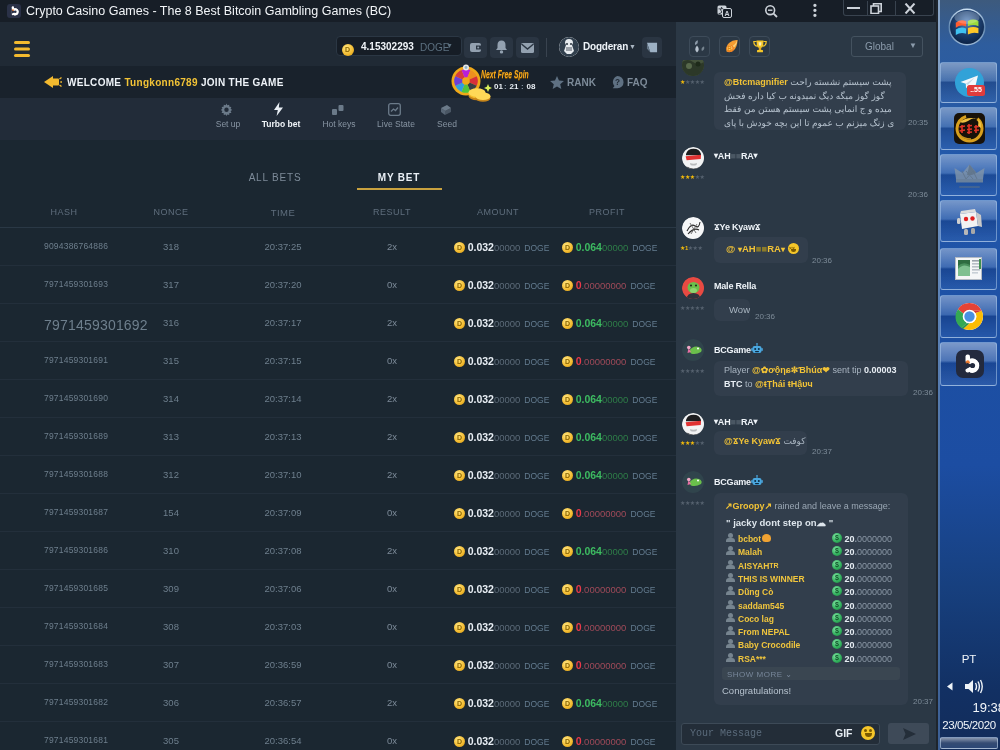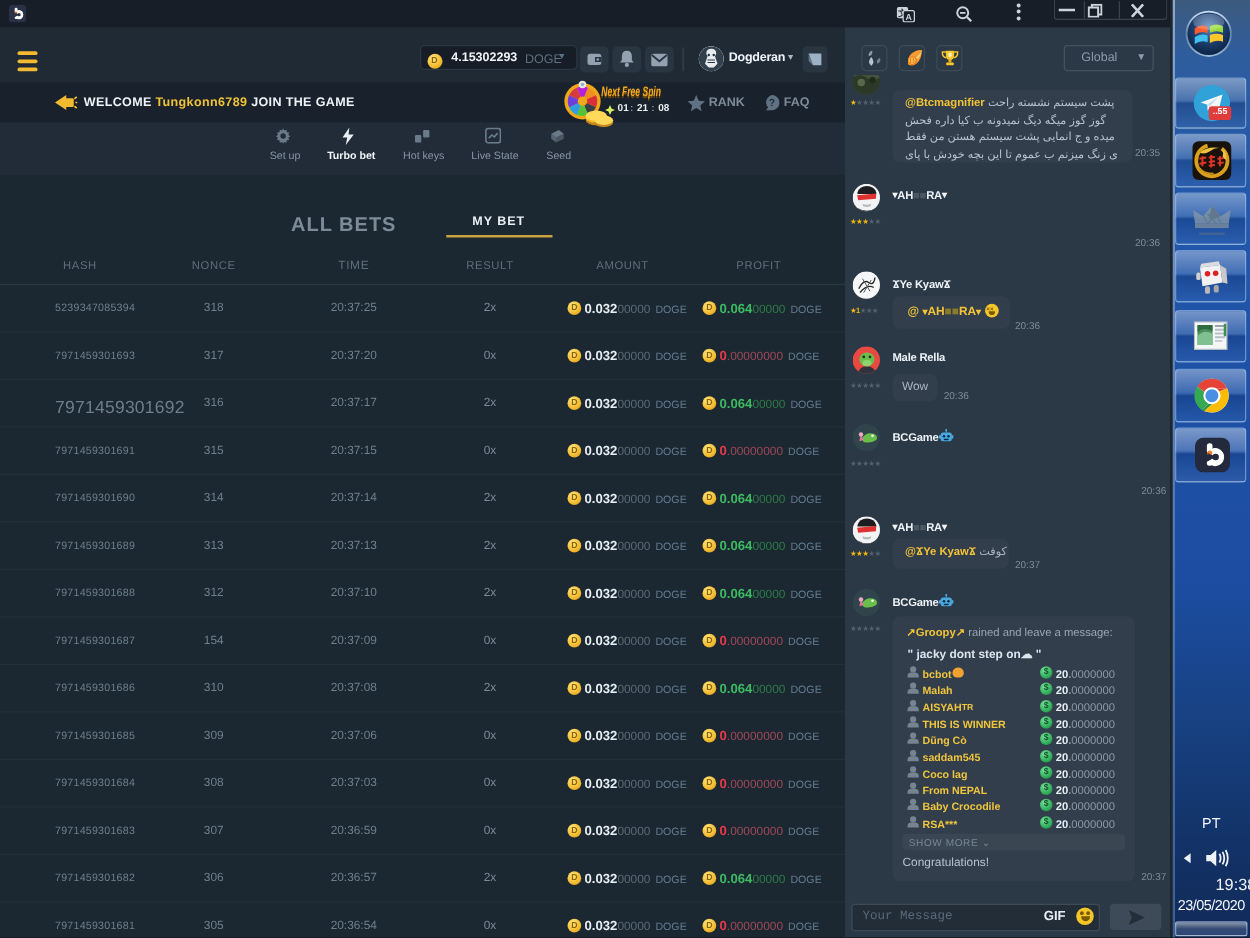--- a/index.html
+++ b/index.html
@@ -35,20 +35,21 @@
     <svg class="abs" style="left:7px;top:4px" width="14" height="14" viewBox="0 0 28 28">
           <rect width="28" height="28" rx="6" fill="#2a3147"></rect>
           <rect x="9.5" y="4.5" width="4.5" height="18" rx="2" fill="#fff"></rect>
           <path d="M14 8.8 A7.2 7.2 0 1 1 14 22.6 Z" fill="#fff"></path>
           <circle cx="16" cy="15.5" r="7" fill="#fff"></circle>
           <path d="M16 15.5 L8.5 11 L8.5 20 Z" fill="#2a3147"></path>
           <circle cx="11.8" cy="12.3" r="2" fill="#f07c2e"></circle>
           <circle cx="16.5" cy="15.5" r="2.6" fill="#2a3147"></circle>
           <path d="M16.5 15.5 L10.5 12.5 L10.5 18.5 Z" fill="#2a3147"></path>
         </svg>
+    <div class="abs" style="left:26px;top:3.5px;font-size:12.5px;color:#f2f5f8">Crypto Casino Games - The 8 Best Bitcoin Gambling Games (BC)</div>
     <svg class="abs" style="left:717px;top:5px" width="15" height="13" viewBox="0 0 15 13">
           <rect x="0.5" y="0.5" width="9" height="9" rx="1.5" fill="#cdd3da"></rect>
           <text x="5" y="7.6" font-size="7" font-weight="bold" fill="#171e27" text-anchor="middle">文</text>
           <rect x="5.5" y="3.5" width="9" height="9" rx="1.5" fill="#171e27" stroke="#cdd3da" stroke-width="1"></rect>
           <text x="10" y="10.8" font-size="7" font-weight="bold" fill="#cdd3da" text-anchor="middle">A</text>
         </svg>
     <svg class="abs" style="left:764px;top:4px" width="15" height="15" viewBox="0 0 15 15">
           <circle cx="6.2" cy="6.2" r="4.4" fill="none" stroke="#cdd3da" stroke-width="1.6"></circle>
           <line x1="4" y1="6.2" x2="8.4" y2="6.2" stroke="#cdd3da" stroke-width="1.4"></line>
           <line x1="9.6" y1="9.6" x2="13" y2="13" stroke="#cdd3da" stroke-width="1.8"></line>
@@ -172,32 +173,32 @@
           </svg></div>
     <div class="abs" style="left:396px;top:21px;transform:translateX(-50%);font-size:8.5px;font-weight:normal;color:#8895a3;white-space:nowrap">Live State</div>
     <div class="abs" style="left:439px;top:4px"><svg width="14" height="13" viewBox="0 0 14 13">
             <path d="M2 5 L8 2 L12 5 L6 8 Z" fill="#6b7a89"></path>
             <path d="M2 5 L2 9 L6 12 L6 8 Z" fill="#6b7a89" opacity="0.75"></path>
             <path d="M12 5 L12 9 L6 12 L6 8 Z" fill="#6b7a89" opacity="0.55"></path>
           </svg></div>
     <div class="abs" style="left:447px;top:21px;transform:translateX(-50%);font-size:8.5px;font-weight:normal;color:#8895a3;white-space:nowrap">Seed</div>
   </div>
   <div id="tablearea">
-    <div class="abs" style="left:275px;top:32px;transform:translateX(-50%);font-size:16px;font-weight:bold;letter-spacing:0.8px;color:#7d8b99">ALL BETS</div>
+    <div class="abs" style="left:275px;top:32px;transform:translateX(-50%);font-size:10px;font-weight:normal;letter-spacing:0.8px;color:#7d8b99">ALL BETS</div>
     <div class="abs" style="left:399px;top:32px;transform:translateX(-50%);font-size:10px;font-weight:bold;letter-spacing:0.8px;color:#e9eff5">MY BET</div>
     <div class="abs" style="left:357px;top:48px;width:85px;height:2px;background:#c9a23f"></div>
     <div class="abs" style="left:64px;top:67px;transform:translateX(-50%);font-size:9px;letter-spacing:0.5px;color:#5f6e7d">HASH</div>
     <div class="abs" style="left:171px;top:67px;transform:translateX(-50%);font-size:9px;letter-spacing:0.5px;color:#5f6e7d">NONCE</div>
     <div class="abs" style="left:283px;top:67px;transform:translateX(-50%);font-size:9.5px;letter-spacing:0.5px;color:#5f6e7d">TIME</div>
     <div class="abs" style="left:392px;top:67px;transform:translateX(-50%);font-size:9px;letter-spacing:0.5px;color:#5f6e7d">RESULT</div>
     <div class="abs" style="left:498px;top:67px;transform:translateX(-50%);font-size:9px;letter-spacing:0.5px;color:#5f6e7d">AMOUNT</div>
     <div class="abs" style="left:607px;top:67px;transform:translateX(-50%);font-size:9px;letter-spacing:0.5px;color:#5f6e7d">PROFIT</div>
     <div class="abs" style="left:0;top:87px;width:676px;height:1px;background:#2a3845"></div>
     <div class="abs" style="left:0;top:125px;width:676px;height:1px;background:#232f3b"></div>
-    <div class="abs" style="left:44px;top:101px;font-size:8.5px;color:#6e7f8d;letter-spacing:0.2px">5239347085394</div>
+    <div class="abs" style="left:44px;top:101px;font-size:8.5px;color:#6e7f8d;letter-spacing:0.2px">9094386764886</div>
     <div class="abs" style="left:171px;top:101px;transform:translateX(-50%);font-size:9.5px;color:#6e7f8d">318</div>
     <div class="abs" style="left:283px;top:101px;transform:translateX(-50%);font-size:9.5px;color:#6e7f8d">20:37:25</div>
     <div class="abs" style="left:392px;top:101px;transform:translateX(-50%);font-size:9.5px;color:#7d8b99">2x</div>
     <div class="abs" style="left:454px;top:101px;font-size:9.5px"><span class="coin"></span> <b style="color:#e8eef4;font-size:10.5px">0.032</b><span style="color:#5c6b79">00000</span><span style="color:#647c90;font-size:8.5px;margin-left:4px">DOGE</span></div>
     <div class="abs" style="left:562px;top:101px;font-size:9.5px"><span class="coin"></span> <b style="color:#3dba61;font-size:10.5px">0.064</b><span style="color:#2e7d48">00000</span><span style="color:#647c90;font-size:8.5px;margin-left:4px">DOGE</span></div>
     <div class="abs" style="left:0;top:163px;width:676px;height:1px;background:#232f3b"></div>
     <div class="abs" style="left:44px;top:139px;font-size:8.5px;color:#6e7f8d;letter-spacing:0.2px">7971459301693</div>
     <div class="abs" style="left:171px;top:139px;transform:translateX(-50%);font-size:9.5px;color:#6e7f8d">317</div>
     <div class="abs" style="left:283px;top:139px;transform:translateX(-50%);font-size:9.5px;color:#6e7f8d">20:37:20</div>
     <div class="abs" style="left:392px;top:139px;transform:translateX(-50%);font-size:9.5px;color:#7d8b99">0x</div>
@@ -346,40 +347,41 @@
       <div class="av" style="left:6px;top:217px"><svg width="23" height="23" viewBox="0 0 23 23">
               <circle cx="11.5" cy="11.5" r="11.5" fill="#e84a42"></circle>
               <path d="M4 23 Q5 16 11.5 16 Q18 16 19 23Z" fill="#30333c"></path>
               <ellipse cx="11.5" cy="10.5" rx="6" ry="5.5" fill="#6abf4b"></ellipse>
               <ellipse cx="11.5" cy="13.5" rx="3.5" ry="2.5" fill="#8fd470"></ellipse>
               <circle cx="9" cy="8.5" r="1.1" fill="#23321c"></circle>
               <circle cx="14" cy="8.5" r="1.1" fill="#23321c"></circle>
             </svg></div>
       <div class="uname" style="left:38px;top:221px">Male Rella</div>
       <div class="abs star" style="left:4px;top:244px"><span style="color:#55616e">★★★★★</span></div>
-      <div class="bub" style="left:38px;top:239px;width:36px;height:22px;font-size:9.5px;color:#a9b5c1;text-align:center;line-height:22px">Wow</div>
+      <div class="bub" style="left:38px;top:239px;width:36px;height:22px;font-size:9.5px;color:#a9b5c1;text-align:right;line-height:22px">Wow</div>
       <div class="ts" style="left:79px;top:252px">20:36</div>
       <div class="av" style="left:6px;top:279px"><svg width="23" height="23" viewBox="0 0 23 23">
               <circle cx="11.5" cy="11.5" r="11.5" fill="#30444c"></circle>
               <path d="M7 12 Q11 6 17 8 Q21 10 19 13 Q14 16 9 14.5 Z" fill="#6abf4b"></path>
               <circle cx="16" cy="9.5" r="1" fill="#fff"></circle>
               <path d="M6.5 9 L9 13 L5.5 14 Z" fill="#e86fa4"></path>
               <circle cx="6.8" cy="8.5" r="1.8" fill="#f0a7c6"></circle>
             </svg></div>
       <div class="uname" style="left:38px;top:283px">BCGame<svg width="12" height="12" viewBox="0 0 12 12" style="vertical-align:-2px">
               <rect x="1.5" y="3" width="9" height="7" rx="2" fill="#4aa8e0"></rect>
               <rect x="0.2" y="5" width="1.6" height="3" rx="0.8" fill="#4aa8e0"></rect>
               <rect x="10.2" y="5" width="1.6" height="3" rx="0.8" fill="#4aa8e0"></rect>
               <circle cx="4.2" cy="6" r="1" fill="#0e2a40"></circle>
               <circle cx="7.8" cy="6" r="1" fill="#0e2a40"></circle>
               <rect x="4" y="8" width="4" height="1.2" rx="0.6" fill="#0e2a40"></rect>
               <line x1="6" y1="3" x2="6" y2="1" stroke="#4aa8e0" stroke-width="1"></line>
               <circle cx="6" cy="0.8" r="0.8" fill="#4aa8e0"></circle>
             </svg></div>
       <div class="abs star" style="left:4px;top:307px"><span style="color:#55616e">★★★★★</span></div>
+      <div class="bub" style="left:38px;top:301px;width:194px;height:35px;padding:3px 0 0 10px;font-size:9px;line-height:13.8px;color:#a9b5c1">Player <b class="gold">@✿ơộηɕ✼Ɓhúα<span style="font-size:9px">❤</span></b> sent tip <b style="color:#e8eef4">0.00003 BTC</b> to <b class="gold">@ŧŢhái ŧHậυч</b></div>
       <div class="ts" style="left:237px;top:328px">20:36</div>
       <div class="av" style="left:6px;top:353px"><svg width="23" height="23" viewBox="0 0 23 23">
               <circle cx="11.5" cy="11.5" r="11.5" fill="#f2f3f4"></circle>
               <path d="M4 7 Q5.5 1.8 11.5 1.8 Q17.5 1.8 19 7 L19 8.2 L4 8.2 Z" fill="#1d1d1f"></path>
               <path d="M3.8 8.5 L19.2 8.5 L18.6 12.6 L4.4 12.6 Z" fill="#e03131" transform="rotate(-5 11.5 10.5)"></path>
               <path d="M8 16 Q11.5 17.5 15 16 L14.5 18 Q11.5 19.2 8.5 18Z" fill="#b8babc"></path>
               <path d="M4.5 19.5 Q11.5 23.8 18.5 19.5 L18.5 23 L4.5 23Z" fill="#26262a"></path>
             </svg></div>
       <div class="uname" style="left:38px;top:357px"><span style="font-size:8px;vertical-align:1px">▾</span>AH<span style="color:#4a5763">■■</span>RA<span style="font-size:8px;vertical-align:1px">▾</span></div>
       <div class="abs star" style="left:4px;top:379px"><span style="color:#f0b90b">★★★</span><span style="color:#55616e">★★</span></div>

